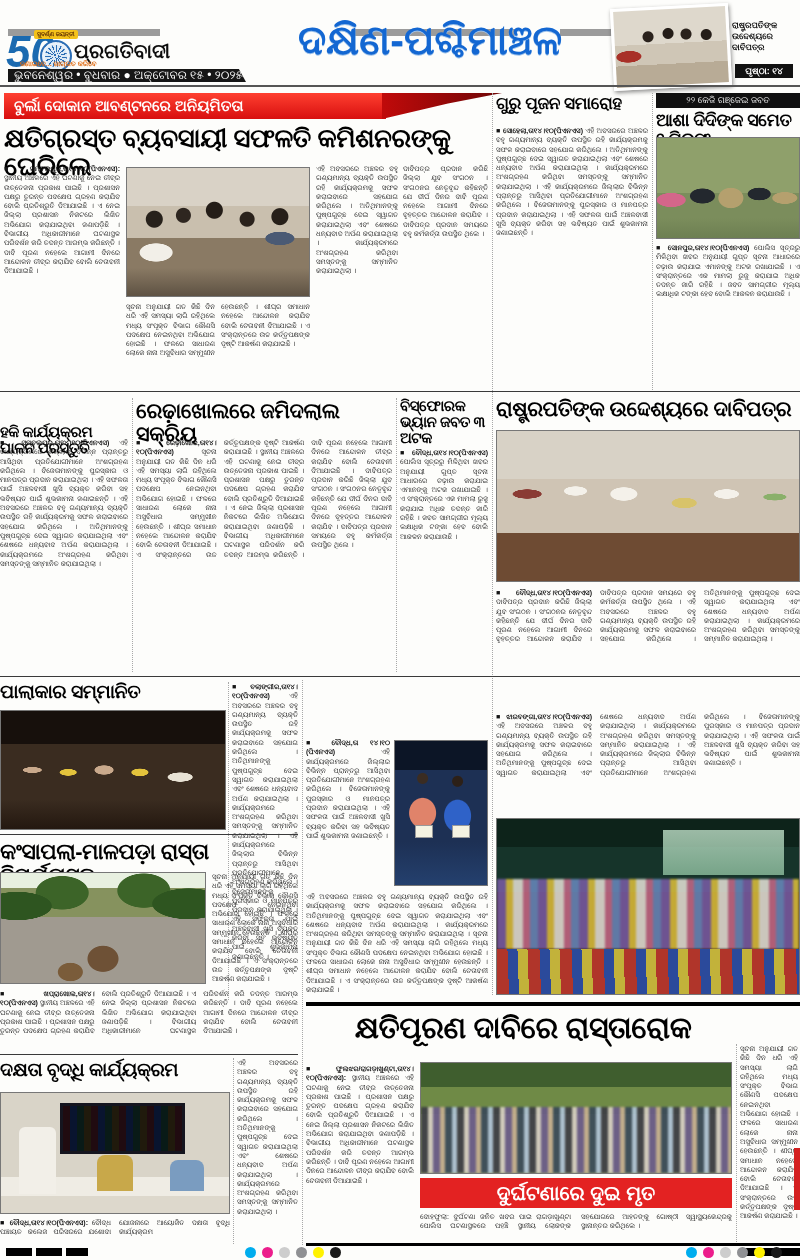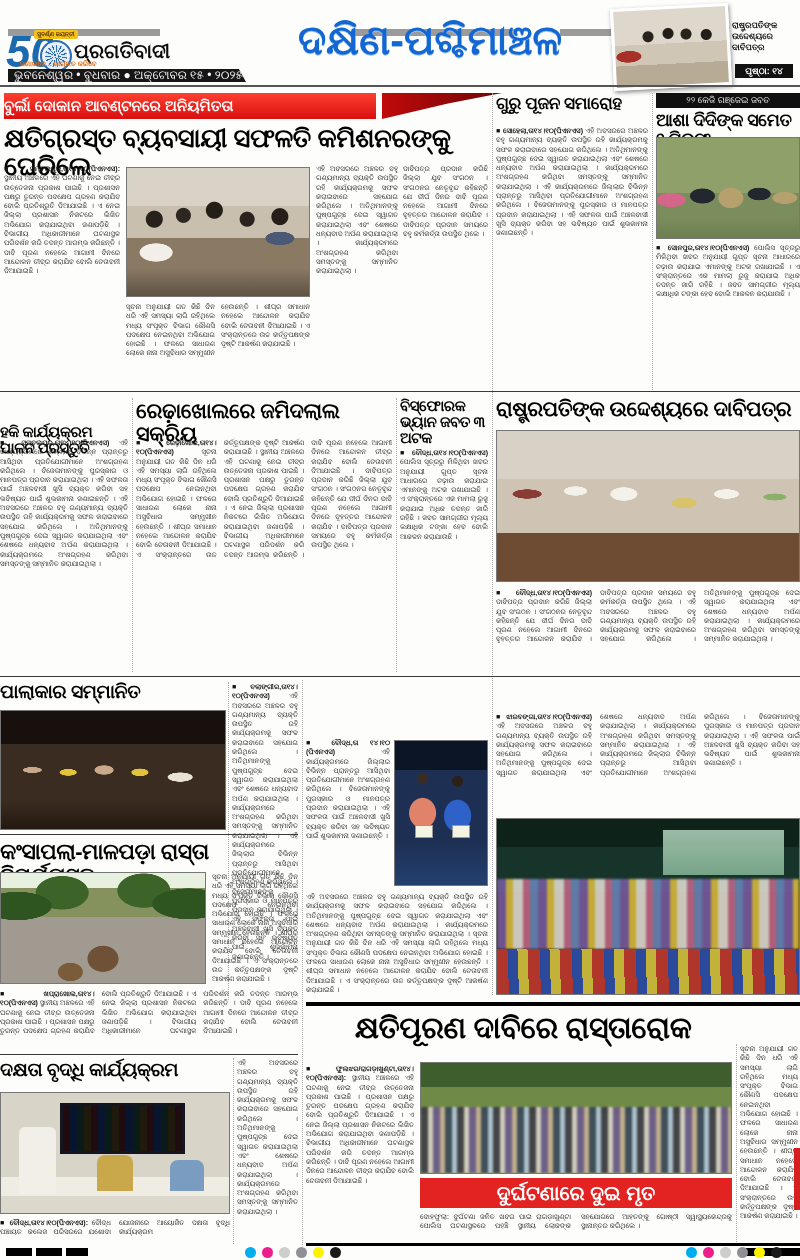--- a/index.html
+++ b/index.html
@@ -21,21 +21,21 @@
     radial-gradient(ellipse at 12% 60%,#a83028 0 12px,transparent 13px),
     radial-gradient(circle at 30% 35%,#2a221c 0 5px,transparent 6px),
     radial-gradient(circle at 48% 32%,#241d18 0 5px,transparent 6px),
     radial-gradient(circle at 64% 34%,#2a221c 0 5px,transparent 6px),
     radial-gradient(circle at 82% 36%,#241d18 0 5px,transparent 6px),
     linear-gradient(180deg,#ded8cc 0 45%,#cfc6b6 45% 72%,#b8ab96 72% 100%);}
   .promocap{position:absolute;left:732px;top:20px;width:64px;font-size:8.5px;font-weight:bold;color:#111;line-height:1.3;}
   .pagebadge{position:absolute;left:735px;top:64px;width:58px;height:14px;background:#111;color:#fff;font-size:9px;font-weight:bold;text-align:center;line-height:14px;}
   .mastrule{position:absolute;left:0;top:85px;width:800px;border-top:2px solid #555;}
   
-  .kicker{position:absolute;left:4px;top:93px;width:372px;height:26px;background:linear-gradient(180deg,#ff4030,#d80f0f);color:#fff;font-size:15px;font-weight:bold;line-height:26px;}
+  .kicker{position:absolute;left:4px;top:93px;width:372px;height:26px;background:linear-gradient(180deg,#ff4030,#d80f0f);color:#fff;font-size:15px;font-weight:bold;line-height:26px;padding-left:10px;}
   .kicktail{position:absolute;left:382px;top:93px;width:120px;height:26px;background:linear-gradient(90deg,#c00a0a,#6e0606);clip-path:polygon(0 0,100% 0,55% 40%,0 100%);}
   .h-xl{font-weight:bold;color:#000;line-height:1.08;letter-spacing:-.5px;}
   .body{font-size:7px;line-height:9.3px;text-align:justify;color:#141414;overflow:hidden;}
   .dl{font-weight:bold;}
   .vsep{position:absolute;width:0;border-left:1px dotted #a8a8a8;}
   .hsep{position:absolute;border-top:1.5px solid #3a3a3a;}
   .blackkick{position:absolute;background:#101010;color:#fff;font-size:9px;font-weight:normal;text-align:center;}
   .ph{position:absolute;border:1px solid #777;box-sizing:border-box;overflow:hidden;}
   .ph i{position:absolute;display:block;}
   

